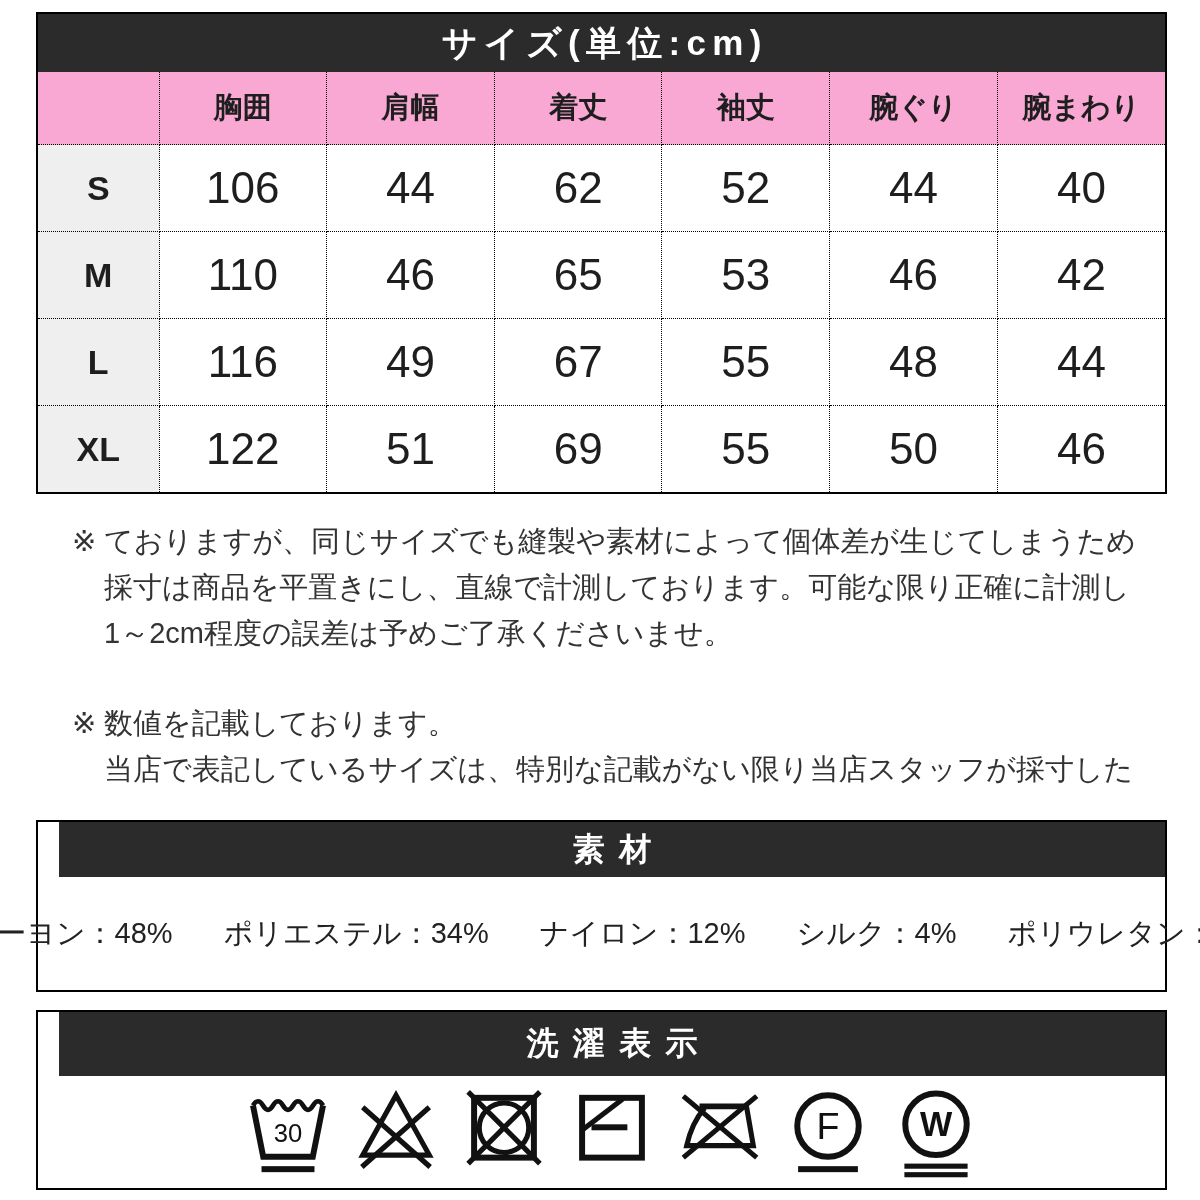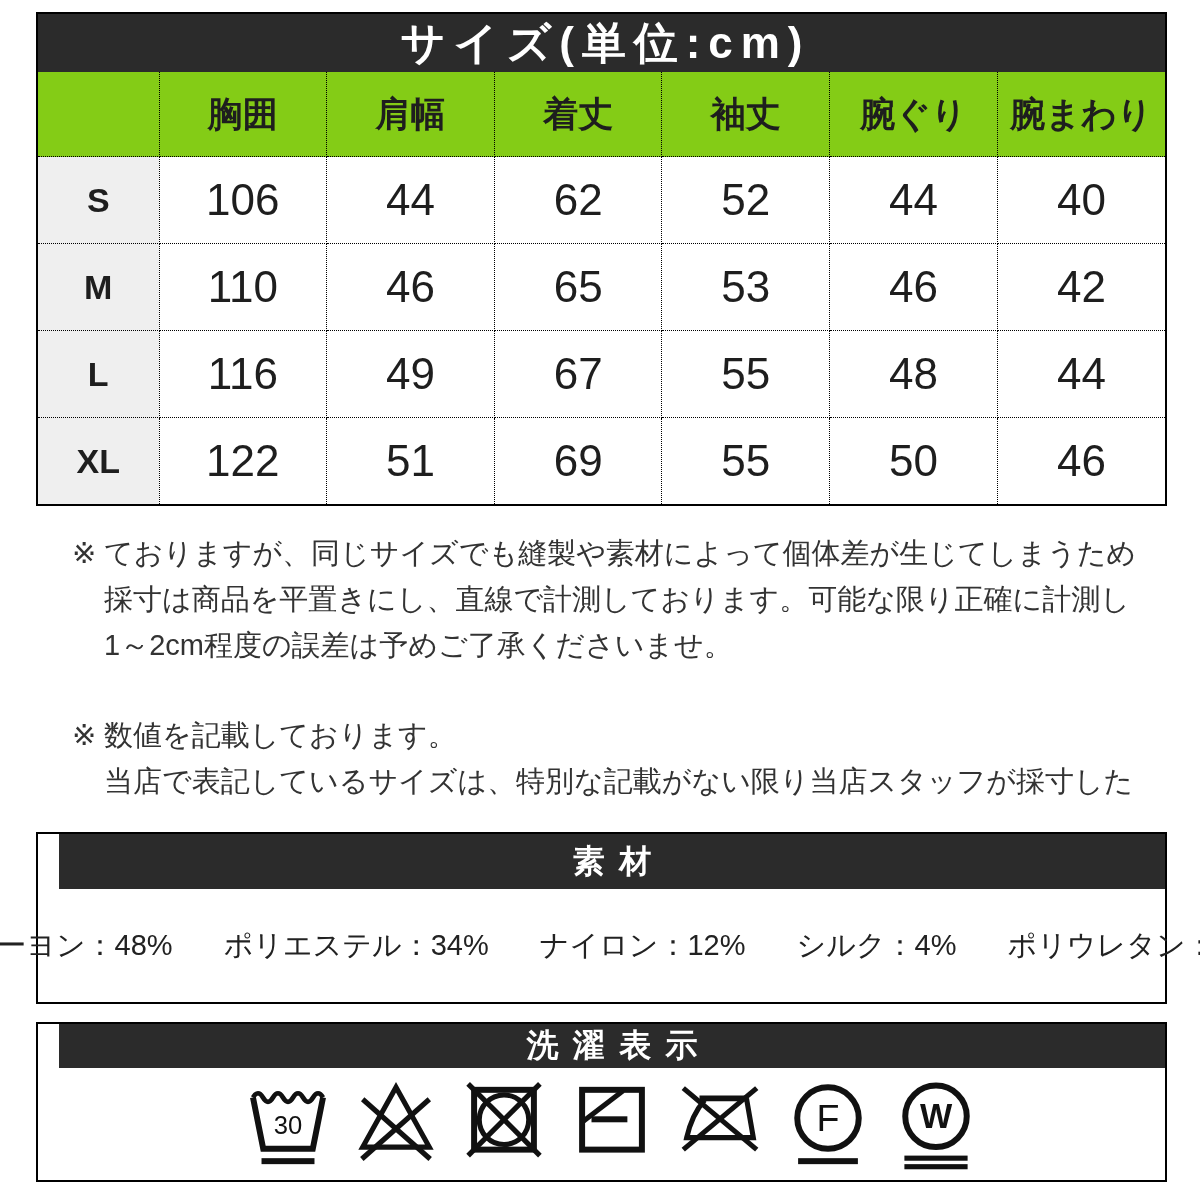--- a/index.html
+++ b/index.html
@@ -6,30 +6,30 @@
   .page{
     width:1200px;height:1200px;box-sizing:border-box;
     padding:12px 33px 0 36px;overflow:hidden;background:#fff;
     font-family:"Liberation Sans","DejaVu Sans",sans-serif;color:#1e1e1e;
   }
   
   .bar{
     background:#2b2b2b;color:#fff;display:flex;align-items:center;justify-content:center;
     font-weight:bold;
   }
-  .bar-title{letter-spacing:.18em;text-indent:.18em;font-size:44px;}
+  .bar-title{letter-spacing:.18em;text-indent:.18em;font-size:35px;}
   .bar-small{letter-spacing:.45em;text-indent:.45em;font-size:32px;}
   
   .size-box{border:2px solid #000;}
   .size-box .bar{height:58px;}
   table.size{width:100%;border-collapse:collapse;table-layout:fixed;}
   table.size th,table.size td{
     border:1px dotted #000;text-align:center;vertical-align:middle;padding:0;
   }
-  table.size thead th{height:84px;background:#84cc16;font-size:35px;font-weight:bold;}
+  table.size thead th{height:72px;background:#f9a8d4;font-size:29px;font-weight:bold;}
   table.size tbody th{height:86px;background:#efefef;font-size:34px;font-weight:bold;}
   table.size tbody td{height:86px;background:#fff;font-size:44px;font-weight:normal;}
   table.size tr > *:first-child{border-left:none;}
   table.size tr > *:last-child{border-right:none;}
   table.size thead th{border-top:none;}
   table.size tbody tr:last-child > *{border-bottom:none;text-align:center;}
   
   .notes{margin-top:24px;padding-left:36px;font-size:29px;line-height:46px;color:#333;}
   .note{display:flex;}
   .note + .note{margin-top:44px;}
@@ -37,21 +37,21 @@
   .note .note-lines span{display:block;}
   
   .box{border:2px solid #000;padding-left:21px;}
   .material-box{margin-top:28px;}
   .material-box .bar{height:55px;}
   .material-content{
     height:113px;display:flex;align-items:center;justify-content:center;
     font-size:29px;color:#222;gap:51px;white-space:nowrap;
   }
   .laundry-box{margin-top:18px;}
-  .laundry-box .bar{height:44px;}
+  .laundry-box .bar{height:64px;}
   .icons-row{height:112px;display:flex;align-items:center;justify-content:center;gap:26px;}
   .icons-row svg{display:block;}
   .icons-row text{
     font-family:"Liberation Sans","DejaVu Sans",sans-serif;
     fill:#111;stroke:none;text-anchor:middle;
   }
 </style>
 </head>
 <body>
 

